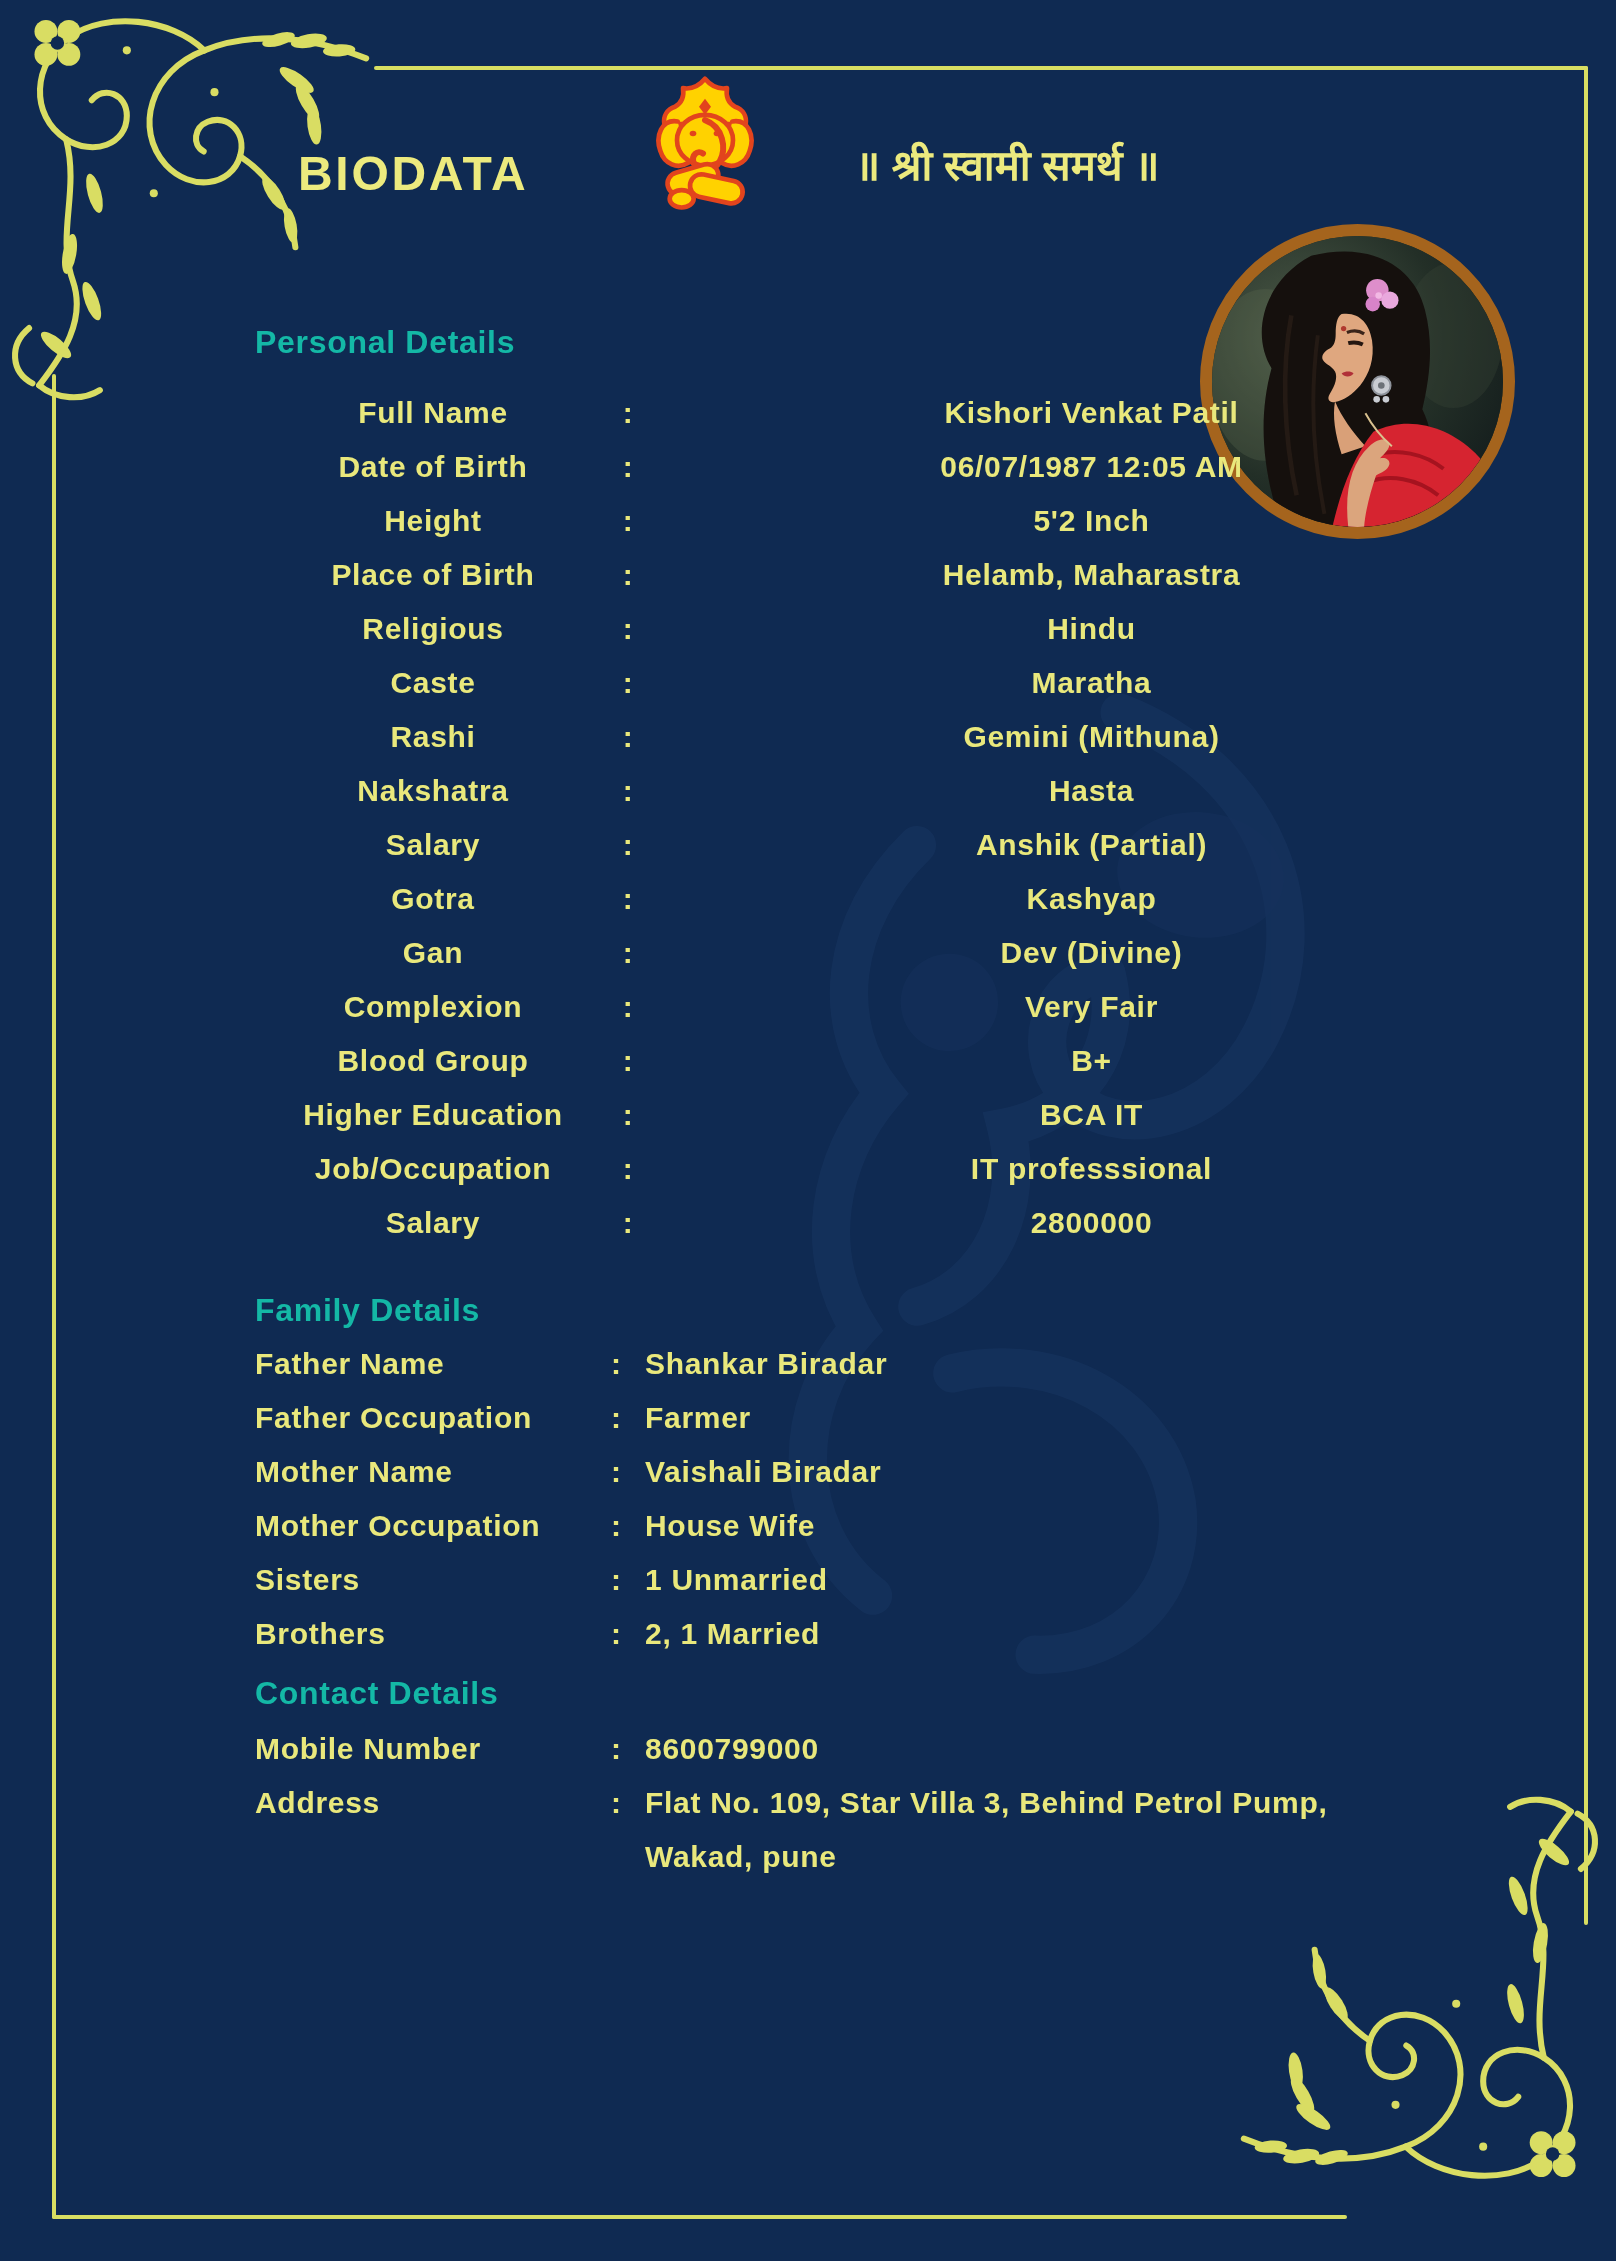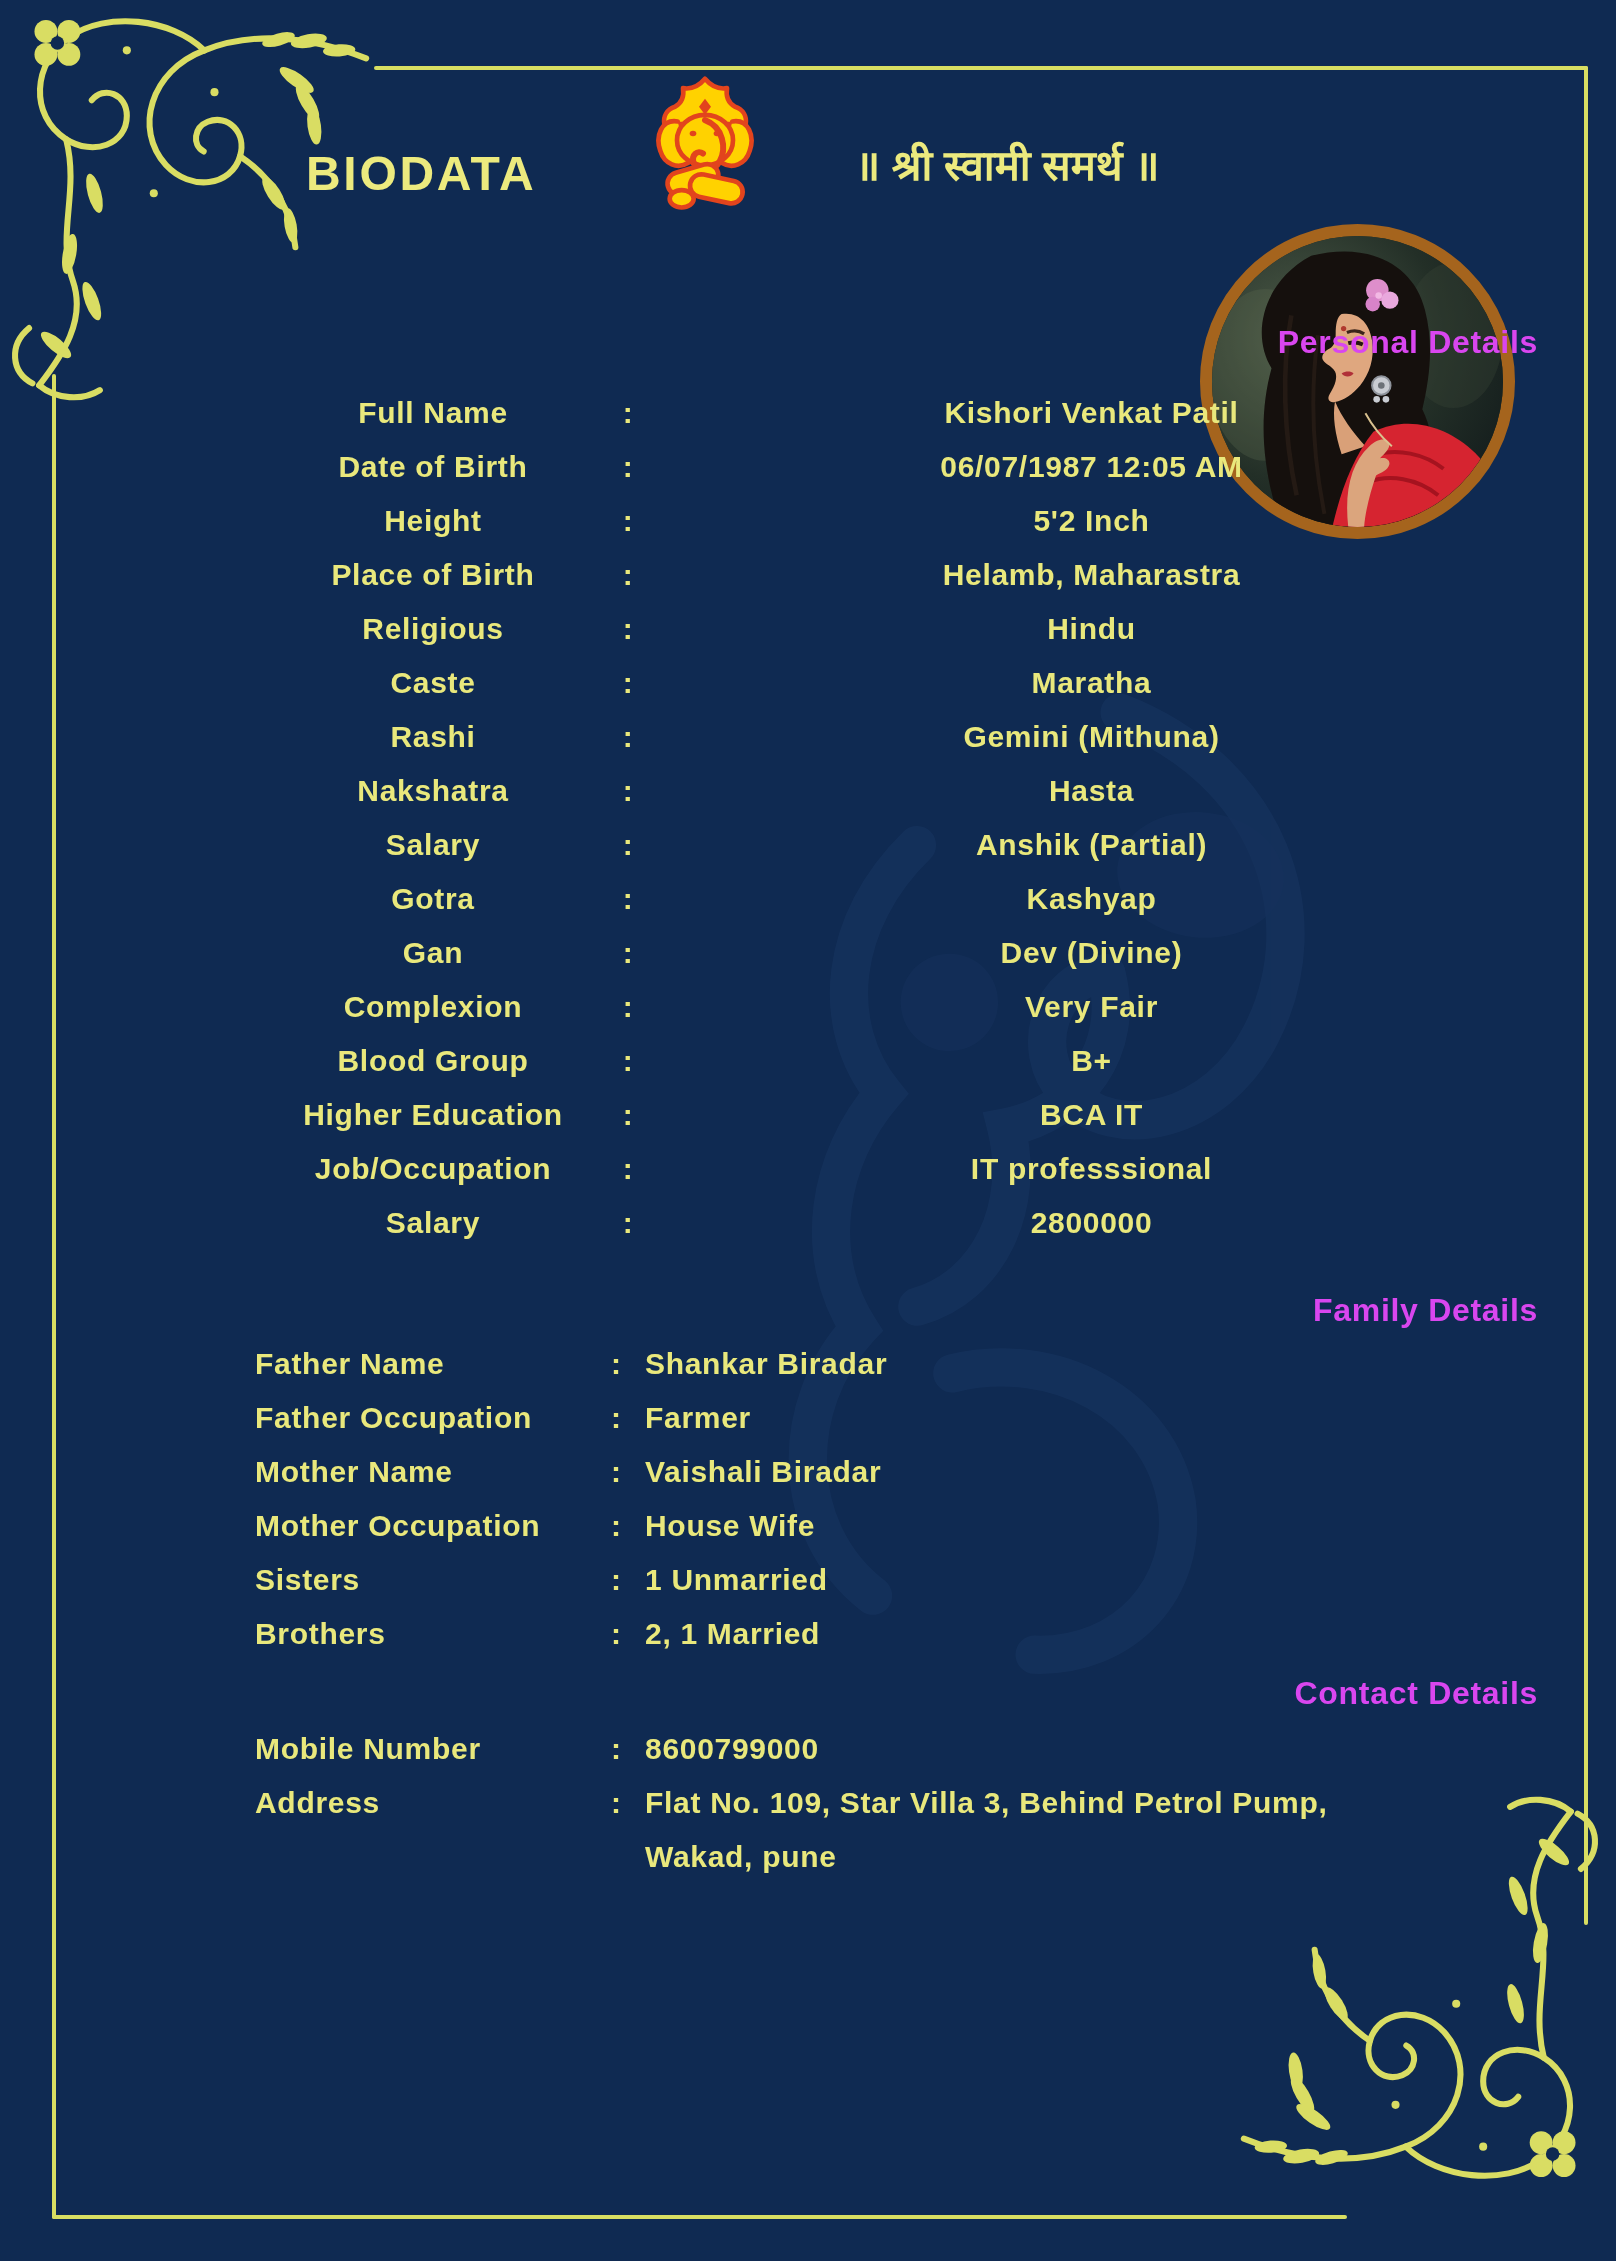--- a/index.html
+++ b/index.html
@@ -15,42 +15,42 @@
   #border-bottom{left:52px;top:2215px;width:1295px;height:4px;}
   #border-left{left:52px;top:374px;width:4px;height:1845px;}
 
   .ornament{position:absolute;pointer-events:none;}
   #ornament-tl{left:-8px;top:-9.4px;width:391px;height:418px;}
   #ornament-br{left:1227px;top:1788px;width:391px;height:418px;transform:rotate(180deg);}
 
   #watermark{position:absolute;left:579px;top:647px;width:842px;height:1078px;opacity:.55;transform:rotate(6deg);}
 
   #page-title{
-    position:absolute;left:306px;top:150px;height:48px;line-height:48px;
+    position:absolute;left:298px;top:150px;height:48px;line-height:48px;
     font-size:48px;font-weight:bold;letter-spacing:2.7px;color:#ecea7e;
   }
   #ganesha-icon{position:absolute;left:655px;top:74px;width:100px;height:143px;}
   #mantra{
     position:absolute;left:855px;top:137px;height:57px;line-height:57px;
     font-size:42px;font-weight:bold;color:#ecea7e;
     font-family:Liberation Sans, sans-serif;white-space:nowrap;
   }
 
   #photo-frame{
     position:absolute;left:1200px;top:224px;width:315px;height:315px;
     border-radius:50%;border:12px solid #a5641d;box-sizing:border-box;overflow:hidden;
     background:#1d2a24;
   }
   #photo-frame svg{display:block;width:100%;height:100%;}
 
   .sec{position:absolute;left:255px;width:1283px;}
   #sec-personal{top:322px;}
   #sec-family{top:1276px;margin-top:14px;}
   #sec-contact{top:1673px;}
-  .sec-heading{font-size:32px;font-weight:bold;line-height:40px;letter-spacing:0.7px;color:#d946ef;text-align:right;}
+  .sec-heading{font-size:32px;font-weight:bold;line-height:40px;letter-spacing:0.7px;color:#14b8a6;}
   #sec-personal .rows{margin-top:23.6px;text-align:center;}
   #sec-family .rows{margin-top:7.4px;}
   #sec-contact .rows{margin-top:8.8px;}
   .row{display:grid;grid-template-columns:356px 34px 1fr;align-items:center;height:54px;}
   .row-label,.row-colon,.row-value{
     font-size:30px;font-weight:bold;letter-spacing:0.7px;color:#e9e87c;white-space:nowrap;
   }
 </style>
 </head>
 <body>

